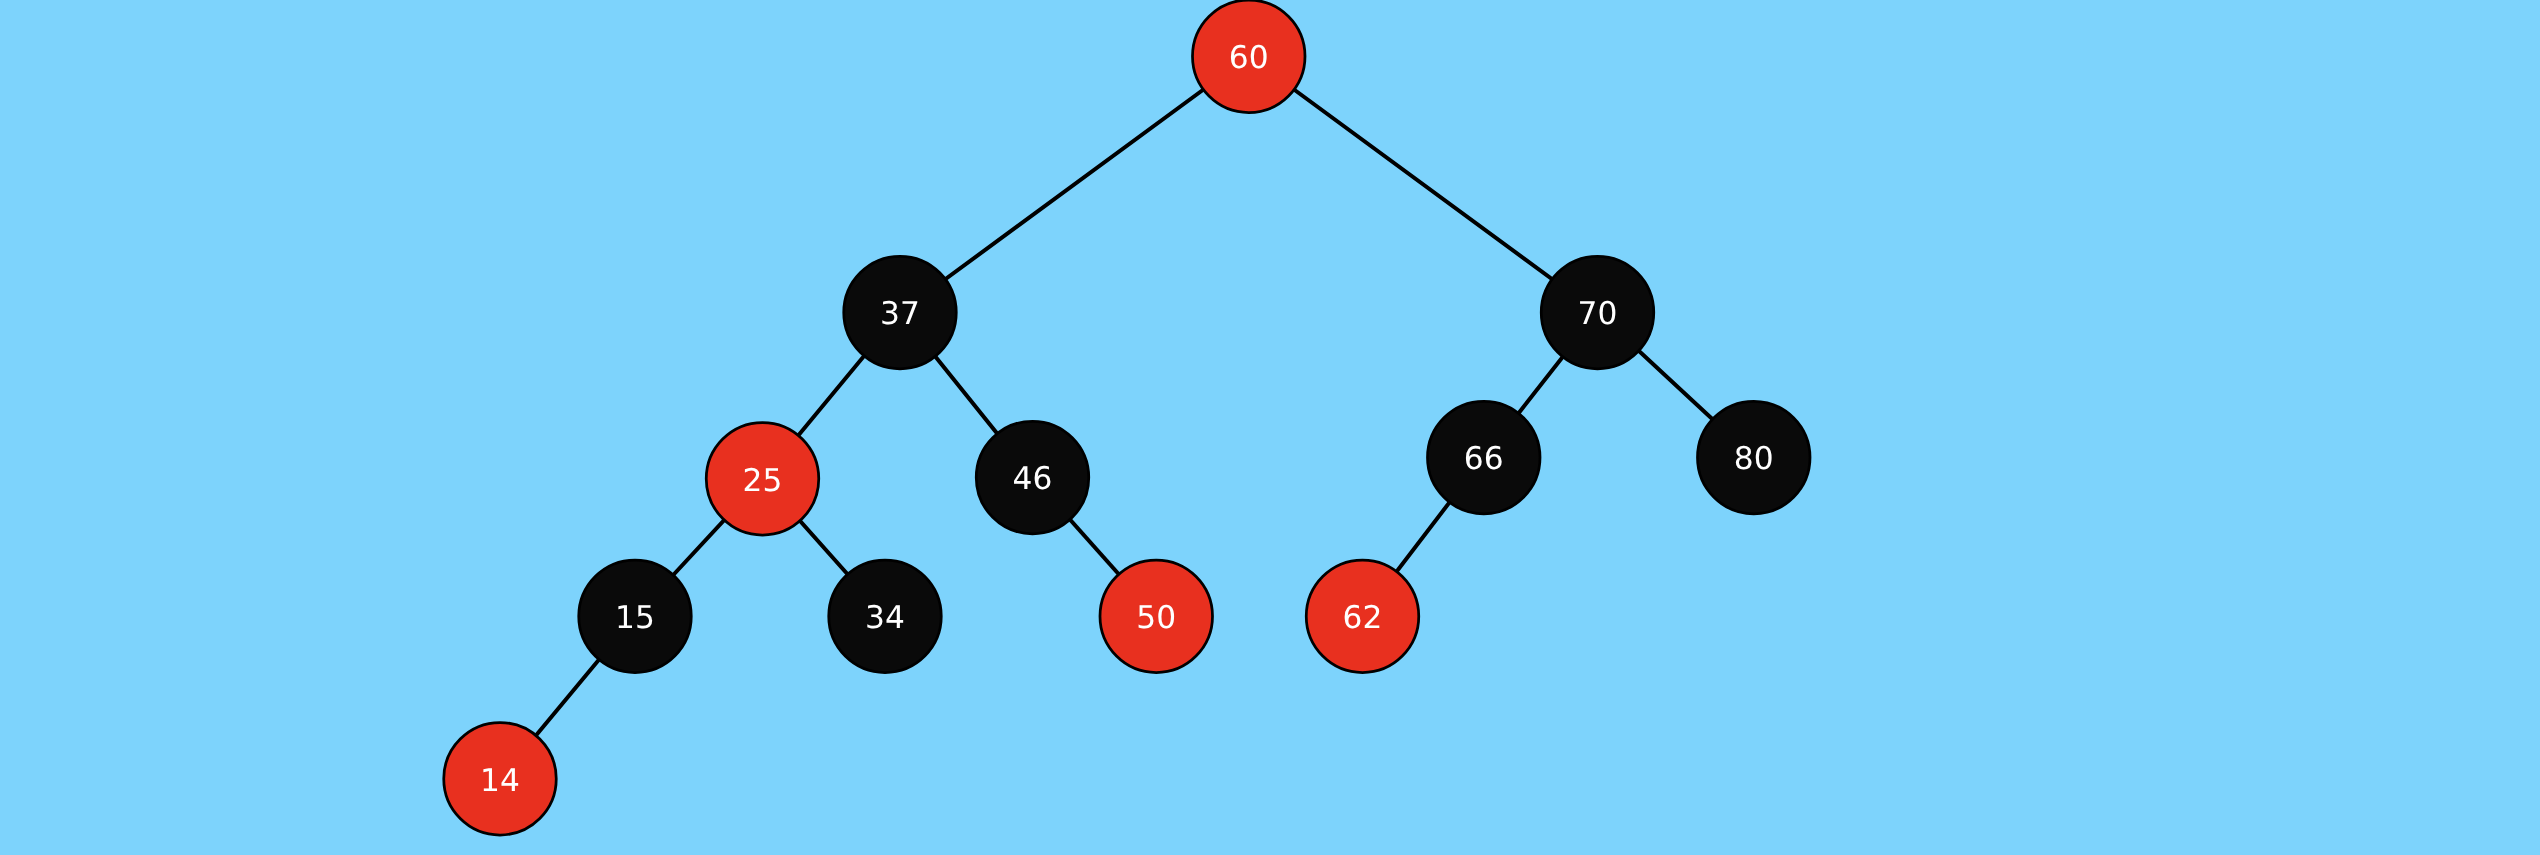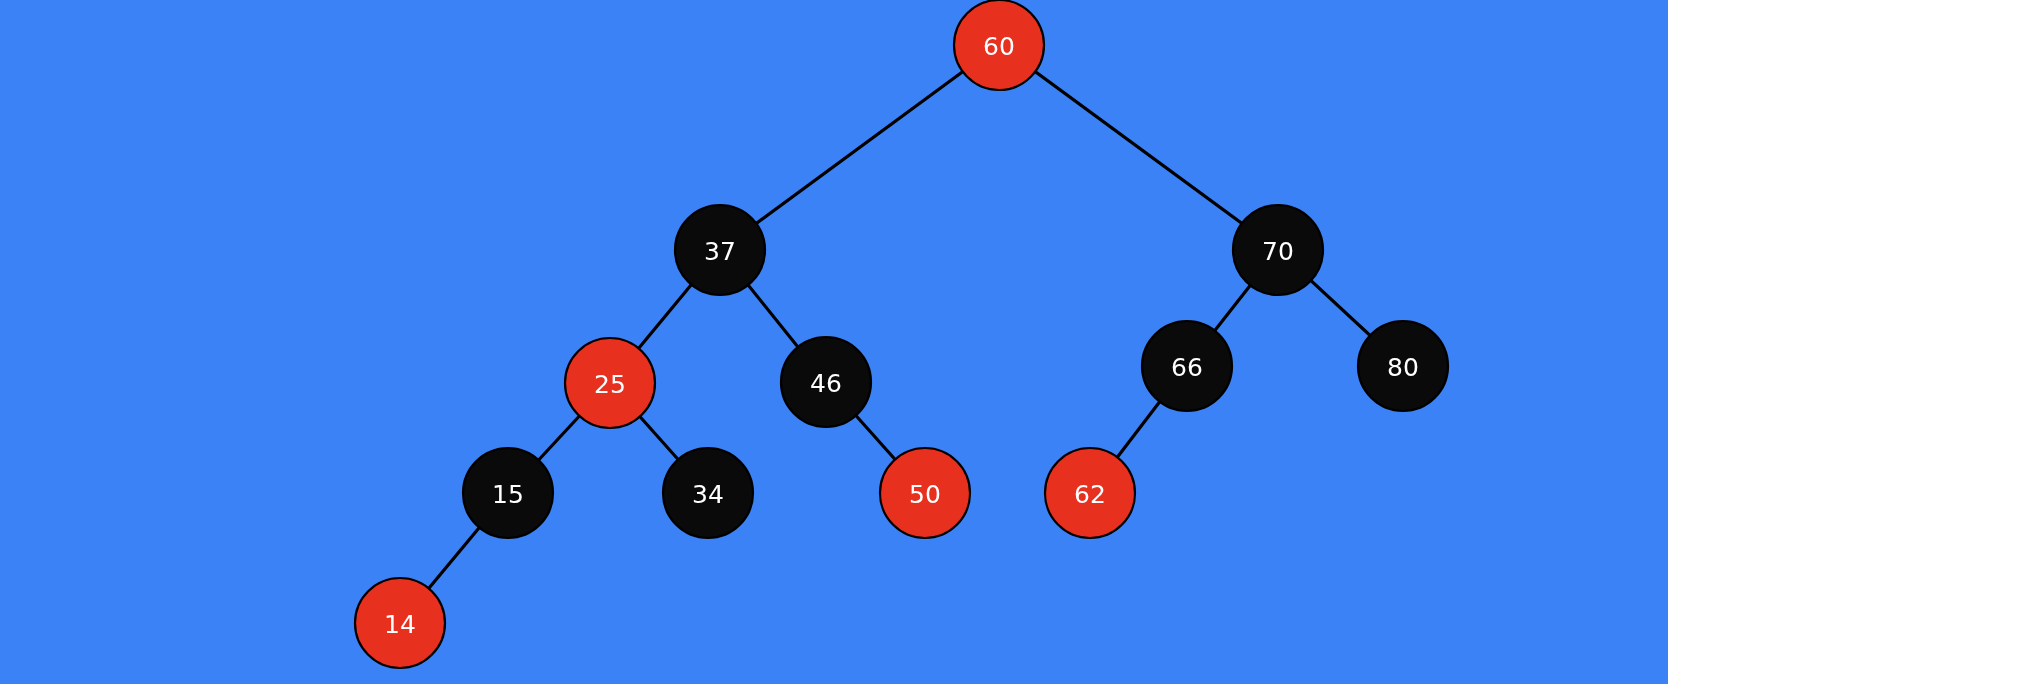--- a/index.html
+++ b/index.html
@@ -6,23 +6,23 @@
   html, body {
     margin: 0;
     padding: 0;
     background: #ffffff;
   }
   body {
     font-family: "DejaVu Sans", "Liberation Sans", sans-serif;
   }
   #canvas-wrap {
     position: relative;
-    width: 1668px;
+    width: 2032px;
     height: 684px;
-    background: #3b82f6;
+    background: #7dd3fc;
     overflow: hidden;
   }
   #tree-svg {
     position: absolute;
     top: 0;
     left: 0;
     width: 2032px;
     height: 684px;
     display: block;
   }

